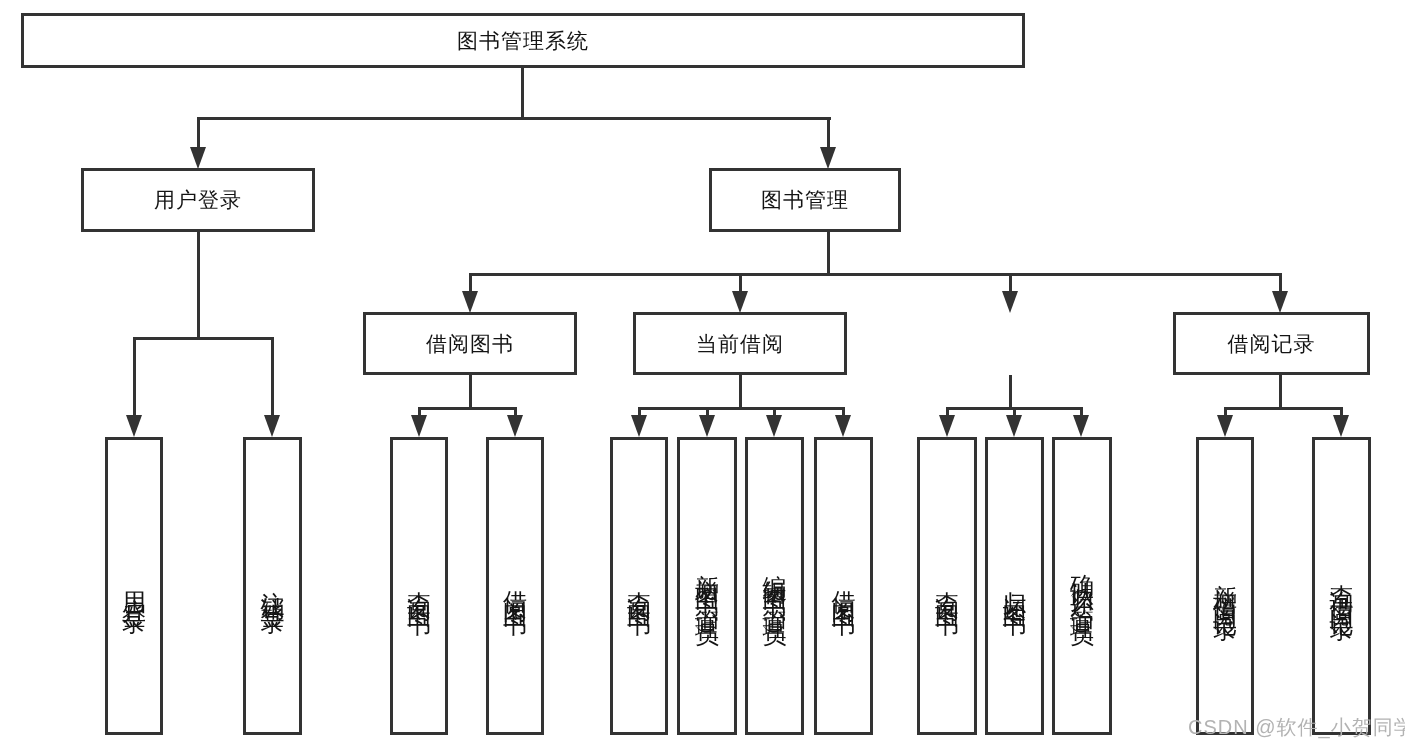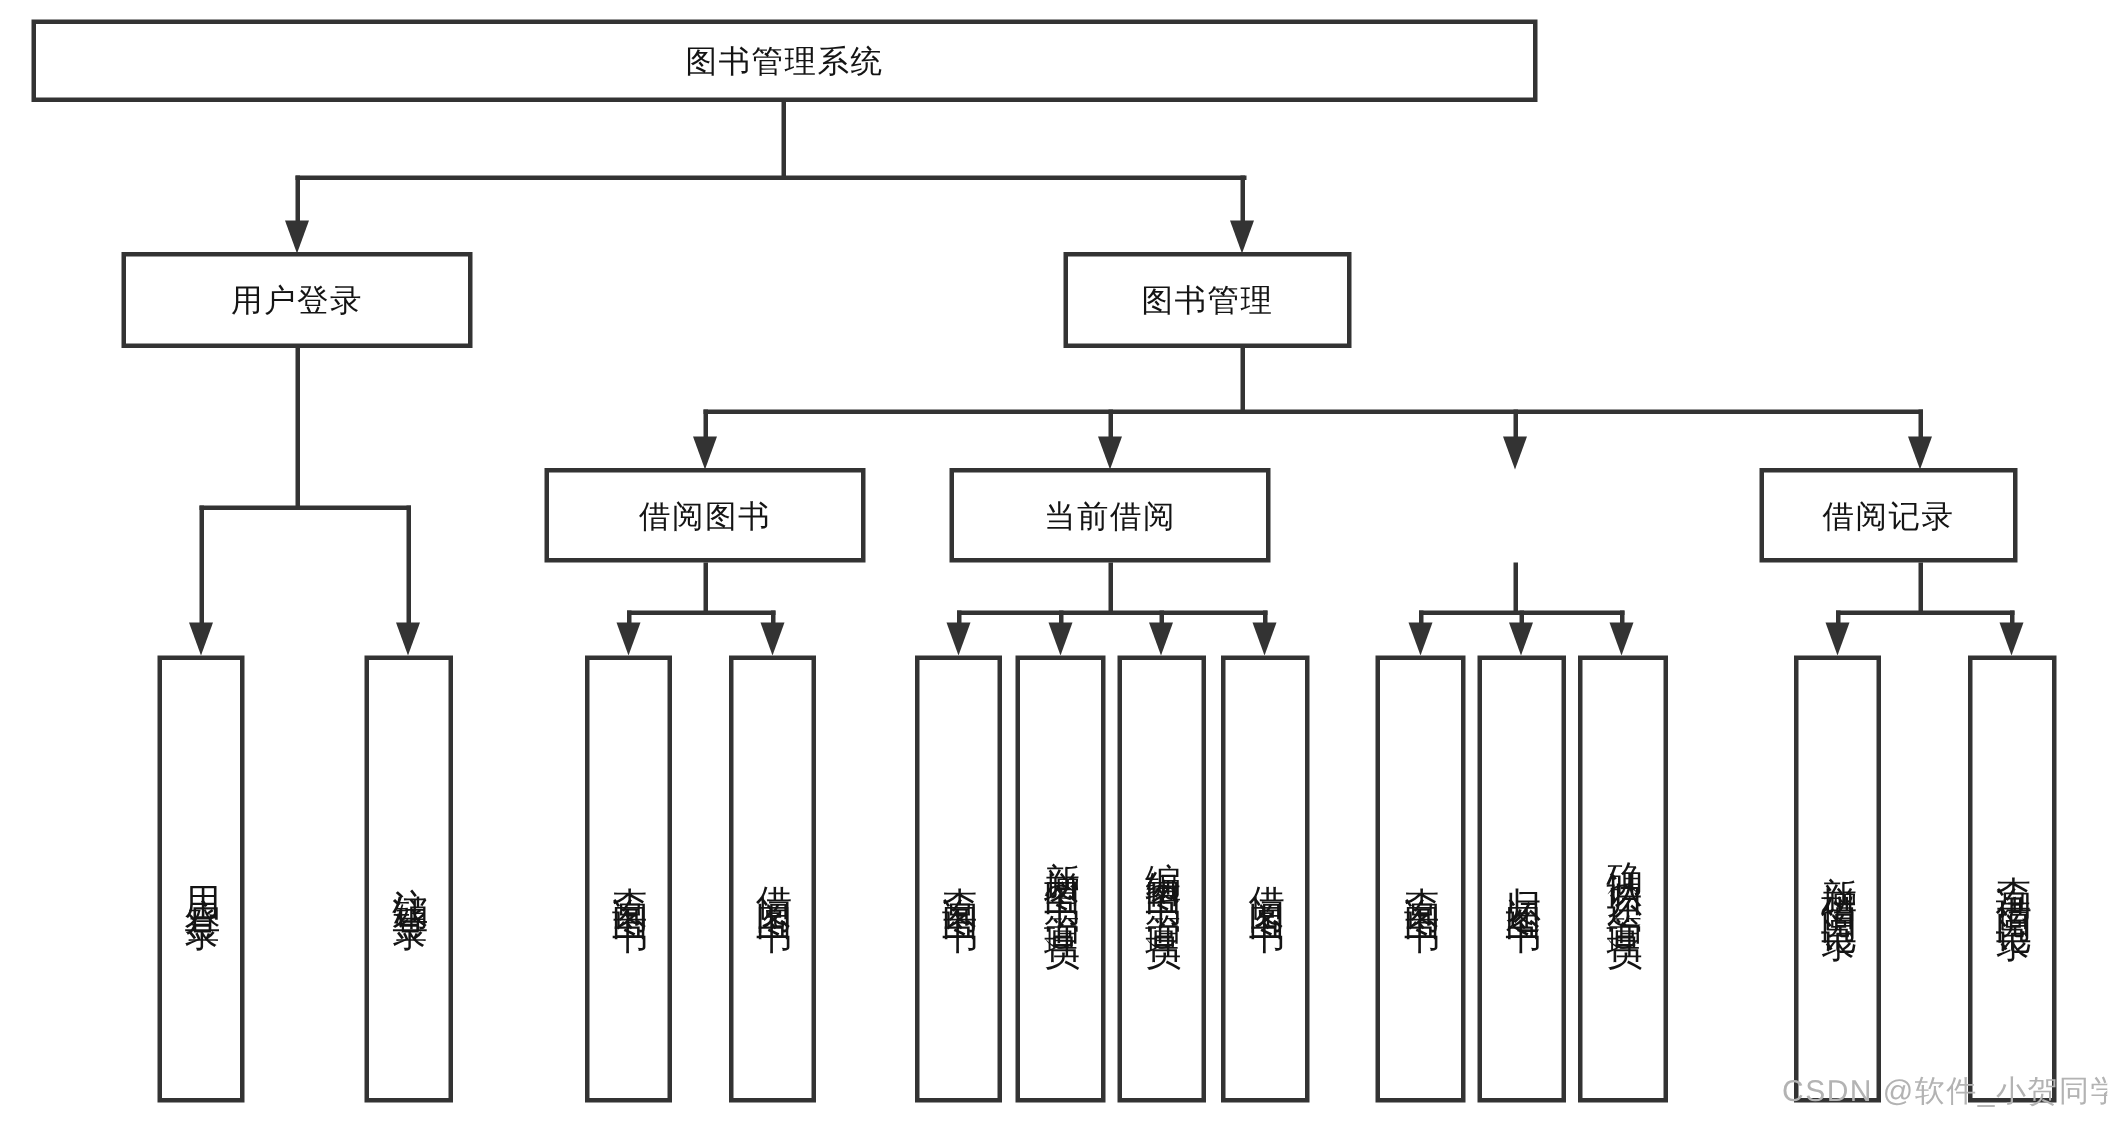--- a/index.html
+++ b/index.html
@@ -61,21 +61,21 @@
   <div class="vline" style="left:739px;top:273px;height:20px"></div>
   <div class="vline" style="left:1009px;top:273px;height:20px"></div>
   <div class="vline" style="left:1279px;top:273px;height:20px"></div>
   <div class="arrow" style="left:462px;top:291px"></div>
   <div class="arrow" style="left:732px;top:291px"></div>
   <div class="arrow" style="left:1002px;top:291px"></div>
   <div class="arrow" style="left:1272px;top:291px"></div>
 
   <div class="hbox" style="left:363px;top:312px;width:214px;height:63px">借阅图书</div>
   <div class="hbox" style="left:633px;top:312px;width:214px;height:63px">当前借阅</div>
-  <div class="hbox" style="left:1173px;top:312px;width:172px;height:63px">借阅记录</div>
+  <div class="hbox" style="left:1173px;top:312px;width:197px;height:63px">借阅记录</div>
 
   <div class="vline" style="left:469px;top:375px;height:35px"></div>
   <div class="hline" style="left:418px;top:407px;width:99px"></div>
   <div class="vline" style="left:418px;top:407px;height:10px"></div>
   <div class="vline" style="left:514px;top:407px;height:10px"></div>
   <div class="arrow" style="left:411px;top:415px"></div>
   <div class="arrow" style="left:507px;top:415px"></div>
 
   <div class="vline" style="left:739px;top:375px;height:35px"></div>
   <div class="hline" style="left:638px;top:407px;width:207px"></div>

